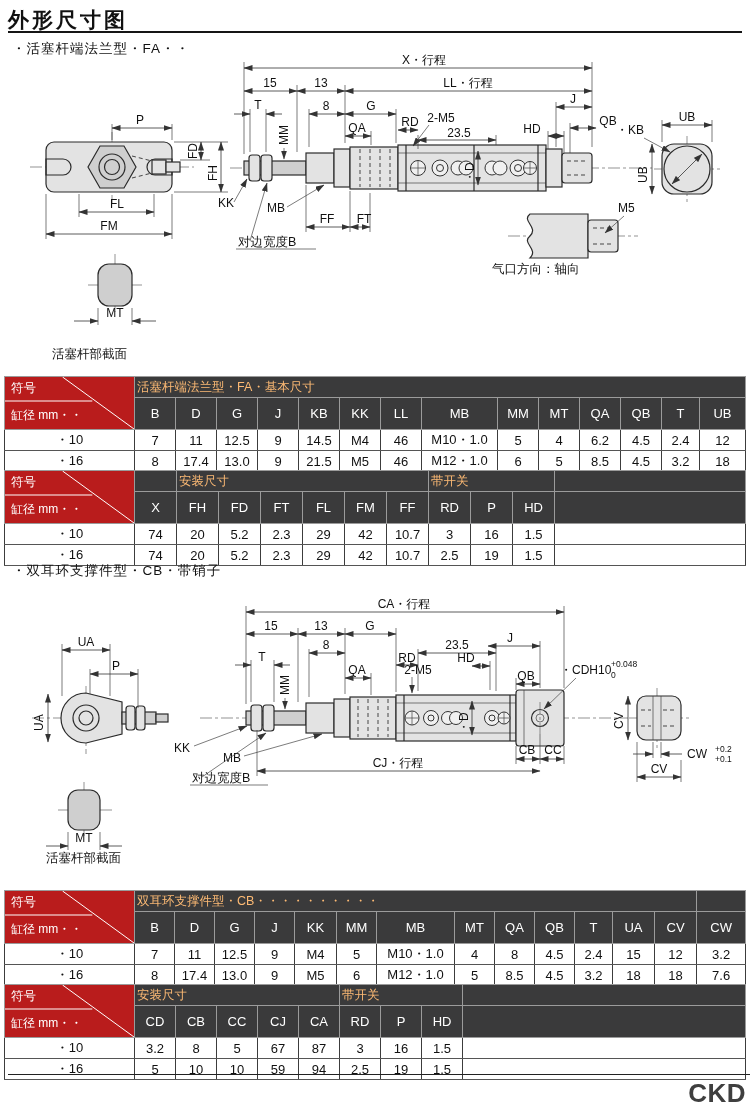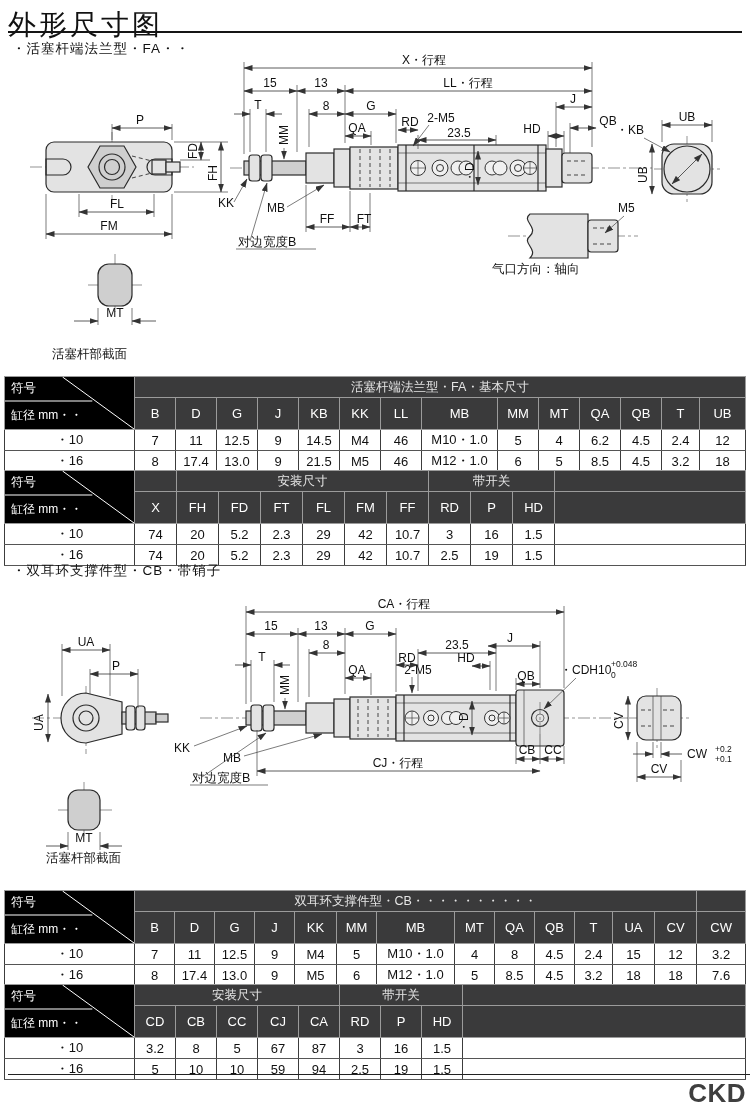--- a/index.html
+++ b/index.html
@@ -1,32 +1,32 @@
 <!DOCTYPE html>
 <html><head>
 <meta charset="utf-8">
 <style>
   html,body{margin:0;padding:0;background:#fff;}
   body{font-family:"Liberation Sans", sans-serif; color:#111;}
   #page{position:relative;width:750px;height:1106px;background:#fff;overflow:hidden;}
   .abs{position:absolute;}
-  #title{top:6px;left:8px;font-size:28px;font-weight:normal;letter-spacing:3px;}
+  #title{top:6px;left:8px;font-size:21px;font-weight:bold;letter-spacing:3px;}
   #title-rule{top:31px;left:8px;right:8px;height:2px;background:#151515;}
   .sec-head{left:12px;font-size:13.5px;font-weight:normal;letter-spacing:1px;}
   #sec1-head{top:40px;}
   #sec2-head{top:562px;text-align:center;}
   #note1{top:356px;right:10px;font-size:12.5px;}
   
   table.dimtab{position:absolute;left:4px;width:742px;border-collapse:collapse;table-layout:fixed;
     border:1.5px solid #111;}
   table.dimtab th, table.dimtab td{padding:0 2px;font-weight:normal;overflow:hidden;white-space:nowrap;}
-  th.g{background:#3a3a3b;color:#e5e5e5;font-size:12.5px;text-align:center;height:20px;padding-left:6px;
+  th.g{background:#3a3a3b;color:#fdba74;font-size:12.5px;text-align:left;height:20px;padding-left:6px;
     border:1px solid #9b9b9b;}
   th.c{background:#3a3a3b;color:#fff;font-size:13px;text-align:center;height:31px;border:1px solid #9b9b9b;}
-  th.corner{background:#000000;color:#fff;position:relative;border:1px solid #9b9b9b;padding:0;margin-left:12px;}
+  th.corner{background:#b91c1c;color:#fff;position:relative;border:1px solid #9b9b9b;padding:0;margin-left:12px;}
   th.corner svg{position:absolute;inset:0;width:100%;height:100%;}
   th.corner .ct{position:absolute;top:3px;left:6px;font-size:12.5px;}
   th.corner .cb{position:absolute;bottom:5px;left:6px;font-size:12px;}
   td.v, td.bore{background:#fff;font-size:13px;text-align:center;height:20px;
     border-left:1px solid #3c3c3c;border-right:1px solid #3c3c3c;border-top:1px solid #555;border-bottom:1px solid #555;}
   
   svg.dwg{position:absolute;left:4px;}
   .ol{fill:#e3e3e3;stroke:#2b2b2b;stroke-width:1.2;}
   .ol2{fill:#cfcfcf;stroke:#2b2b2b;stroke-width:1.2;}
   .scr{fill:#f0f0f0;stroke:#333;stroke-width:1;}

